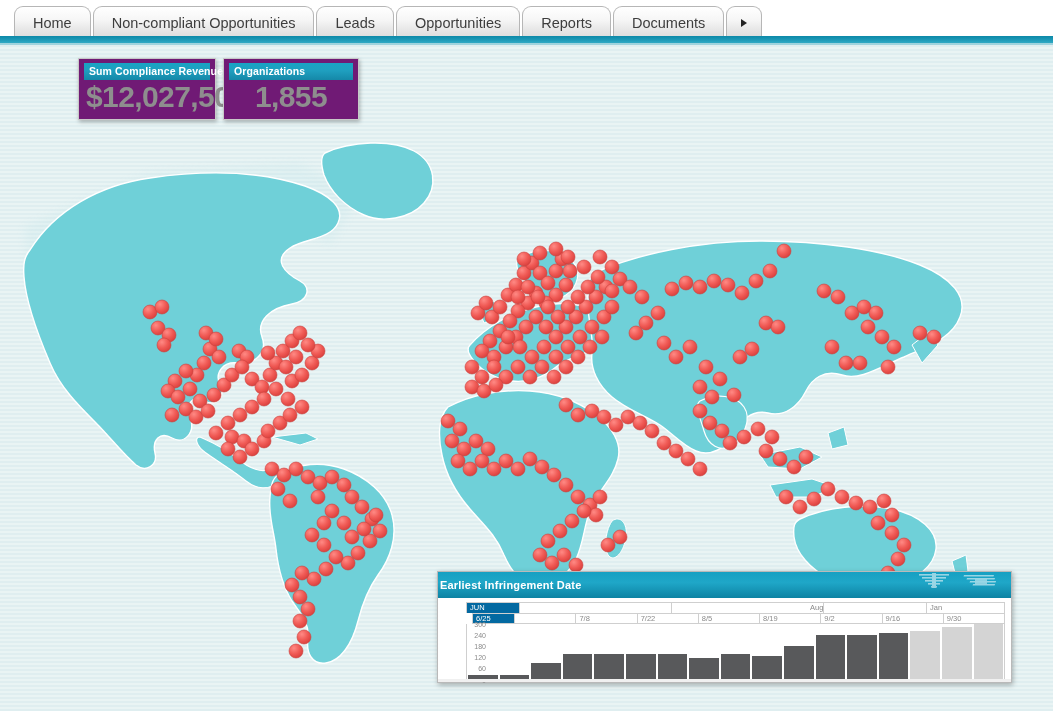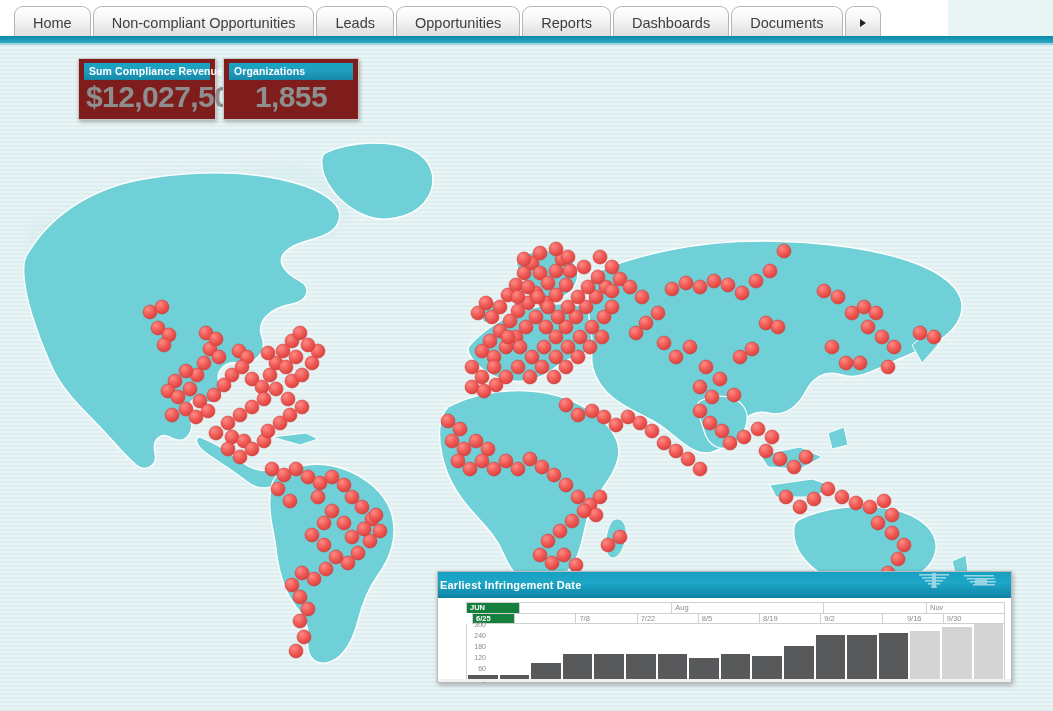--- a/index.html
+++ b/index.html
@@ -4,21 +4,21 @@
 <style>
   html,body{margin:0;padding:0;}
   body{
     width:1053px;height:711px;overflow:hidden;
     font-family:"Liberation Sans", sans-serif;
     background:#e9f4f4;
     position:relative;
   }
   
   #tabbar{
-    position:absolute;left:0;top:0;width:948px;height:43px;
+    position:absolute;left:0;top:0;width:1053px;height:43px;
     background:#ffffff;
   }
   #tabstrip{
     position:absolute;left:0;top:0;height:38px;
     display:flex;align-items:flex-end;
   }
   .tab{
     height:32px;margin-right:2px;
     padding:0 18px;
     display:flex;align-items:center;justify-content:center;
@@ -48,21 +48,21 @@
     background:#9fd3dd;
   }
 
   
   #kpirow{
     position:absolute;left:78px;top:58px;
     display:flex;gap:7px;
     z-index:6;
   }
   .kpi{
-    background:#7f1d1d;
+    background:#701a75;
     border:1px solid #c8c8c8;
     box-shadow:1px 2px 4px rgba(0,0,0,.28);
     padding:4px 5px 3px 5px;
     box-sizing:border-box;
     height:62px;
   }
   .kpi-head{
     background:linear-gradient(to bottom,#19a3c4 0%,#1f9fbf 45%,#1588a8 100%);
     color:#ffffff;
     font-size:10.5px;font-weight:bold;
@@ -127,21 +127,21 @@
   .dh.second{border-bottom:1px solid #cfcfcf;margin-left:28px;}
   .dh .cell{
     box-sizing:border-box;
     border-right:1px solid #cfcfcf;
     font-size:7.5px;line-height:10px;
     color:#8a8a8a;
     padding-left:3px;
     overflow:hidden;white-space:nowrap;
   }
   .dh .cell.sel{
-    background:#15803d;color:#ffffff;font-weight:bold;
+    background:#0369a1;color:#ffffff;font-weight:normal;
   }
   .dh .cell:last-child{border-right:none;}
   
   #plot{
     position:relative;margin-left:22px;
     height:56px;
     border:1px solid #cfcfcf;border-top:none;
     box-sizing:border-box;
     background:#ffffff;
   }
@@ -177,23 +177,20 @@
         <span>Non-compliant Opportunities</span>
       </div>
       <div class="tab">
         <span>Leads</span>
       </div>
       <div class="tab">
         <span>Opportunities</span>
       </div>
       <div class="tab">
         <span>Reports</span>
-      </div>
-      <div class="tab">
-        <span>Dashboards</span>
       </div>
       <div class="tab">
         <span>Documents</span>
       </div>
       <div class="tab arrow">
         <span class="tri"></span>
       </div>
     </div>
   <div id="tabrule"></div>
   <div id="tabrule2"></div>
@@ -611,33 +608,33 @@
           <rect x="14" y="7" width="12" height="5" fill="#ffffff" opacity=".9"></rect>
         </g>
       </svg>
     </span>
   </div>
 
   <div id="chart-body">
     <div class="dh" id="month-axis">
         <div class="cell sel" style="flex: 2 1 0px;">JUN</div>
         <div class="cell" style="flex: 6 1 0px;"></div>
-        <div class="cell" style="flex: 6 1 0px;">Aug</div>
+        <div class="cell" style="flex: 6 1 0px; text-align: right;">Aug</div>
         <div class="cell" style="flex: 4 1 0px;"></div>
-        <div class="cell" style="flex: 3 1 0px;">Nov</div>
+        <div class="cell" style="flex: 3 1 0px;">Jan</div>
       </div>
     <div class="dh second" id="date-axis">
         <div class="cell sel" style="flex: 2 1 0px;">6/25</div>
         <div class="cell" style="flex: 3 1 0px;"></div>
         <div class="cell" style="flex: 3 1 0px;">7/8</div>
         <div class="cell" style="flex: 3 1 0px;">7/22</div>
         <div class="cell" style="flex: 3 1 0px;">8/5</div>
         <div class="cell" style="flex: 3 1 0px;">8/19</div>
         <div class="cell" style="flex: 3 1 0px;">9/2</div>
-        <div class="cell" style="flex: 3 1 0px; text-align: center;">9/16</div>
+        <div class="cell" style="flex: 3 1 0px;">9/16</div>
         <div class="cell" style="flex: 3 1 0px;">9/30</div>
       </div>
     <div id="plot">
       <div id="ylabels">
           <div class="ytick" style="top: -3.5px;">300</div>
           <div class="ytick" style="top: 7.7px;">240</div>
           <div class="ytick" style="top: 18.9px;">180</div>
           <div class="ytick" style="top: 30.1px;">120</div>
           <div class="ytick" style="top: 41.3px;">60</div>
           <div class="ytick" style="top: 52.5px;">0</div>

